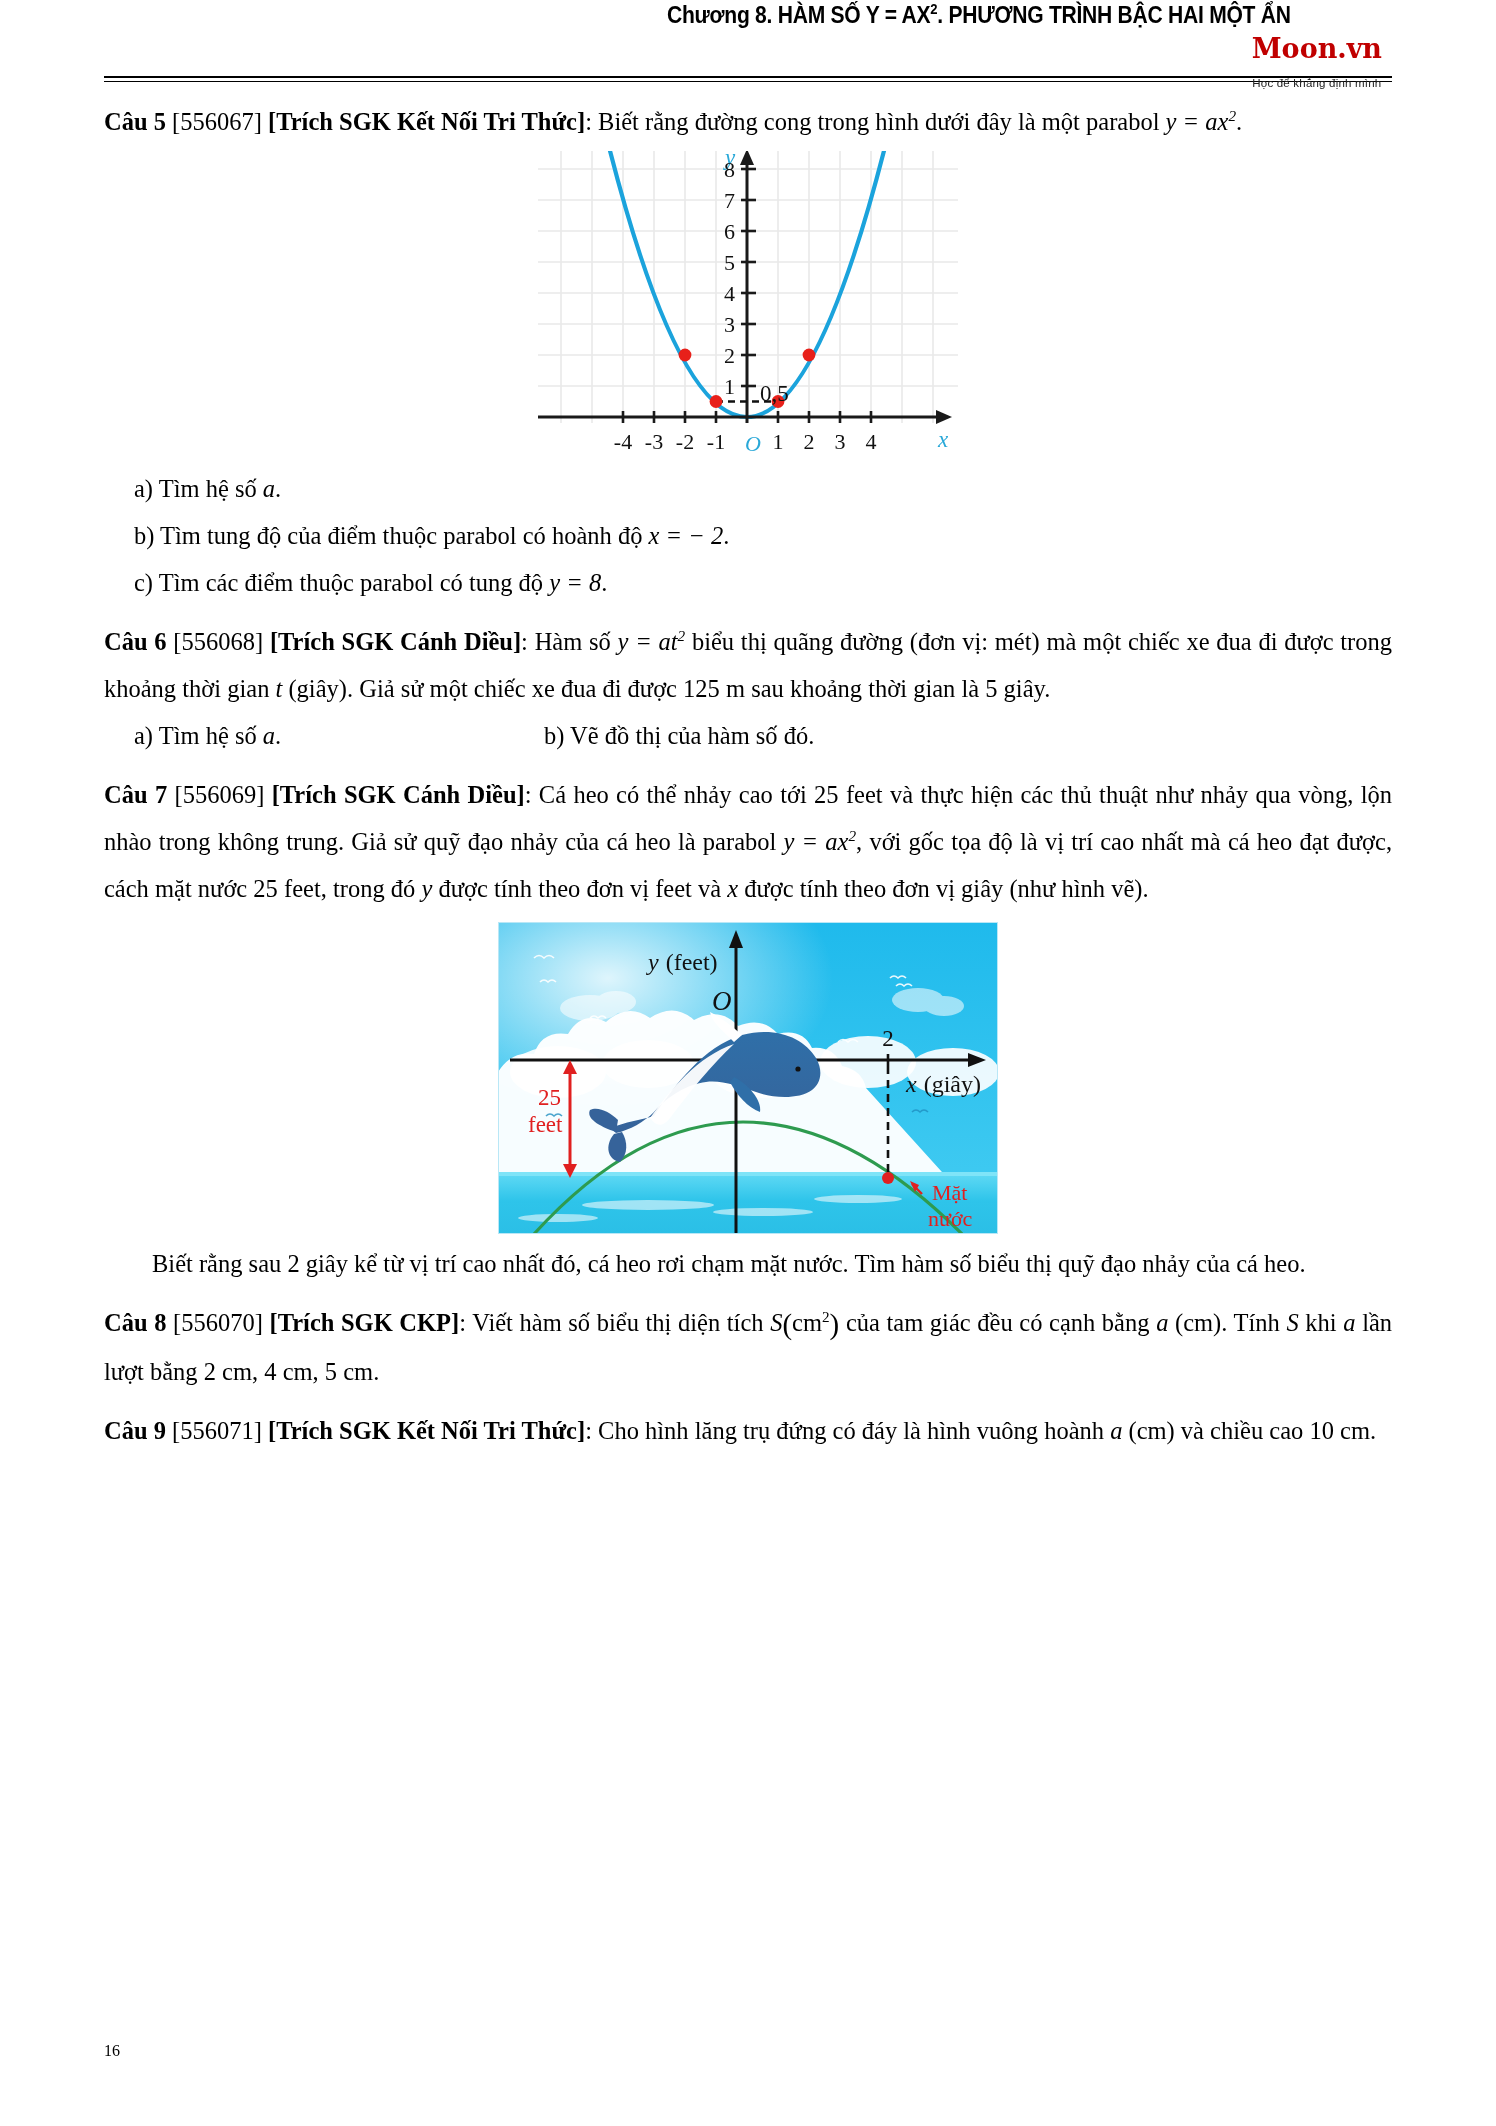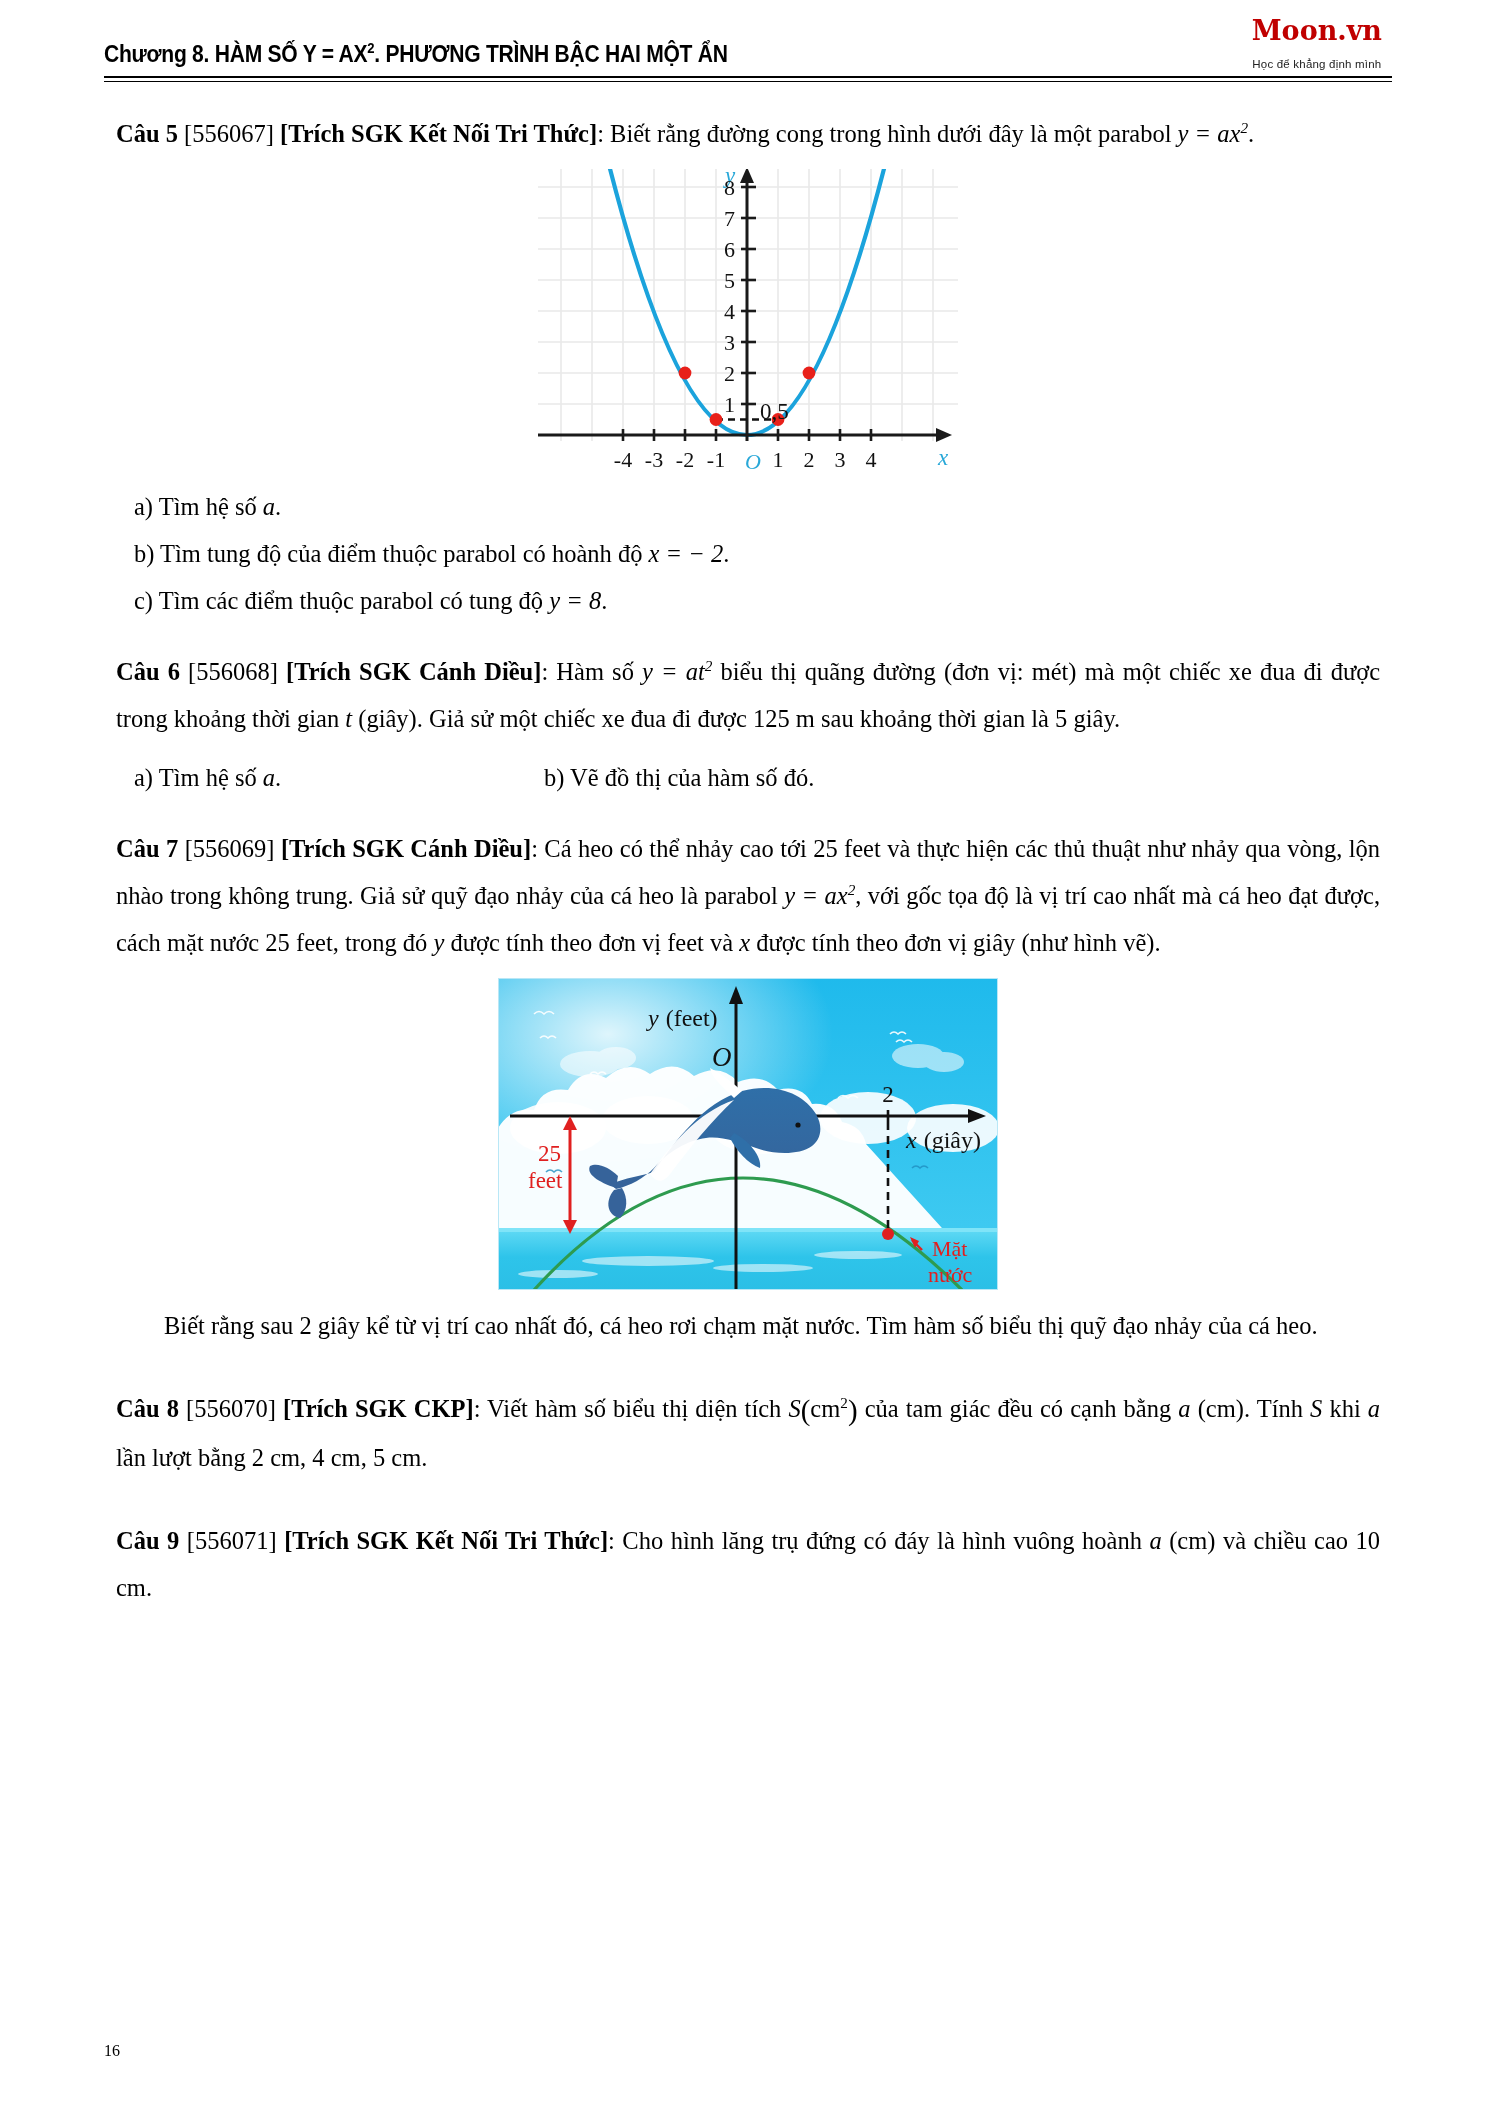--- a/index.html
+++ b/index.html
@@ -20,20 +20,21 @@
     padding:0 104px 0 104px;
   }
 
   
   .header{
     position:relative;
     height:74px;
     display:flex;
     align-items:flex-end;
     justify-content:space-between;
+    flex-direction:column;
   }
   .chapter-title{
     font-family:"Liberation Sans","DejaVu Sans",sans-serif;
     font-weight:bold;
     font-size:24.5px;
     letter-spacing:-0.3px;
     transform:scaleX(0.86);
     transform-origin:left bottom;
     white-space:nowrap;
     padding-bottom:6px;
@@ -66,21 +67,21 @@
     margin-top:2px;
   }
 
   
   .body{
     padding-top:16px;
     font-size:24.5px;
     line-height:47px;
   }
   p.para{
-    margin:12px;
+    margin:0;
     text-align:justify;
     text-align-last:left;
   }
   p.para.indent{ text-indent:48px; }
   p.sub{
     margin:0;
     padding-left:30px;
     text-align:left;
   }
   .b{font-weight:bold;}

